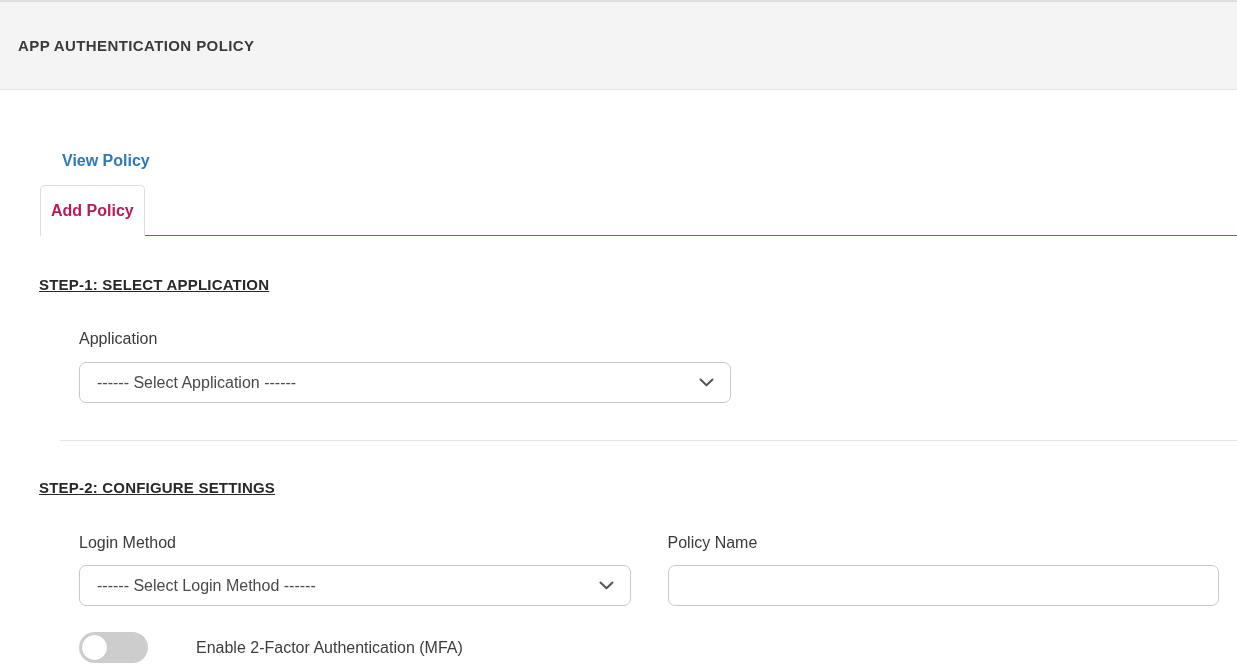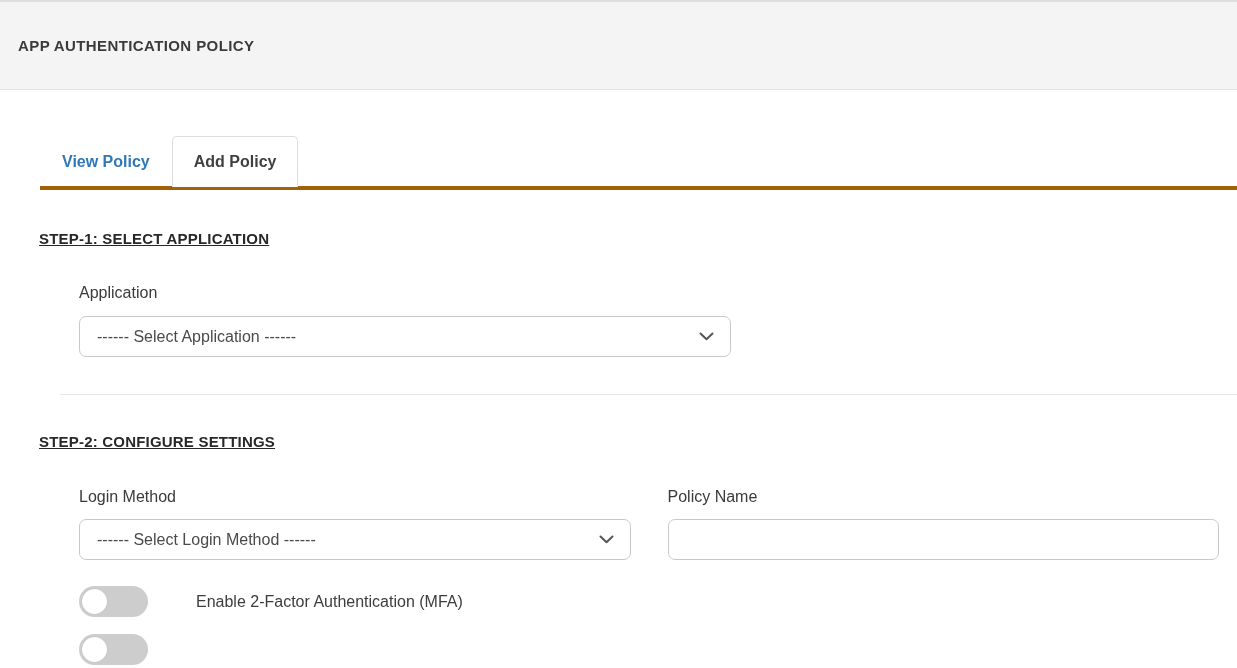--- a/index.html
+++ b/index.html
@@ -11,34 +11,35 @@
     height:90px; background:#f4f4f4;
     border-top:2px solid #dedede; border-bottom:1px solid #e3e3e3;
     display:flex; align-items:center; padding-left:18px;
   }
   .app-header h1 {
     font-size:15px; font-weight:bold; color:#3b3b3b; letter-spacing:.4px;
   }
 
   
   .tabs {
-    display:flex; align-items:center;
+    display:flex; align-items:flex-start;
     margin:46px 0 0 40px;
-    border-bottom:4px solid #a16207;
+    border-bottom:1px solid #a16207;
+    flex-direction:column;
   }
   .tab {
     font-size:16px; font-weight:bold; line-height:19px;
     padding:15px 22px; cursor:pointer; white-space:nowrap;
   }
   .tab-inactive { color:#2f79b8; }
   .tab-active {
-    color:#404040; background:#fff;
+    color:#be185d; background:#fff;
     border:1px solid #ddd; border-bottom:1px solid #fff;
     border-radius:5px 5px 0 0; margin-bottom:-1px;
-    padding:15px 21px;
+    padding:15px 10px;
   }
 
   
   .step-heading {
     font-size:15px; font-weight:bold; color:#282828; letter-spacing:.2px;
     line-height:17px; margin-left:39px;text-decoration:underline;
   }
   .step1 .step-heading { margin-top:40px; }
   .step2 .step-heading { margin-top:38px; }
 

